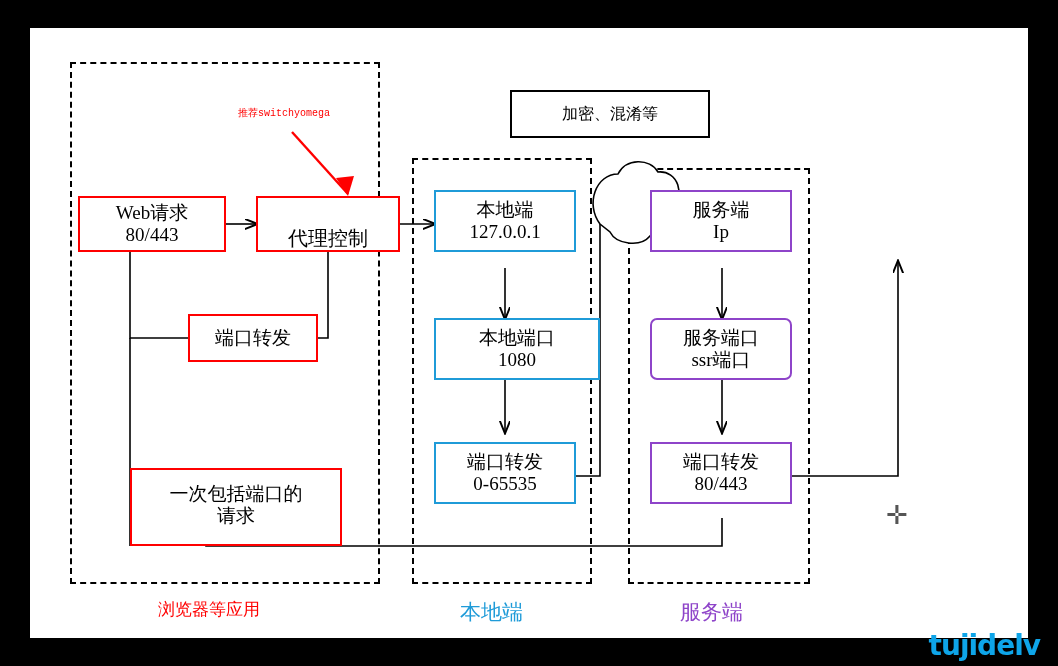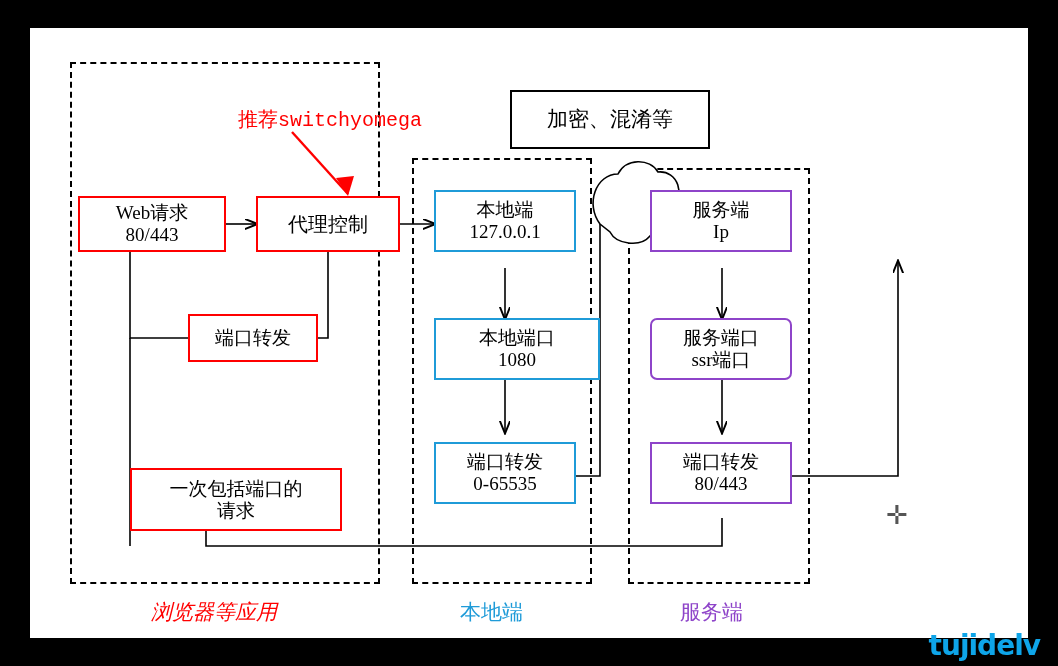--- a/index.html
+++ b/index.html
@@ -17,21 +17,21 @@
   .black{border:2px solid #000;color:#000;}
 
   .dashed{position:absolute;border:2px dashed #000;box-sizing:border-box;background:transparent;}
 
   .lbl{position:absolute;font-family:"Liberation Serif",serif;white-space:nowrap;}
   .lbl-red{color:#ff0000;}
   .lbl-blue{color:#1f9bd8;}
   .lbl-purple{color:#8e44c9;}
 
   .note{position:absolute;color:#ff0000;font-family:"Liberation Mono",monospace;
-        font-size:20px;white-space:nowrap;}
+        font-size:10px;white-space:nowrap;}
   .note .cn{font-family:"Liberation Serif",serif;}
 
   svg.ovl{position:absolute;left:0;top:0;width:998px;height:610px;overflow:visible;}
 
   .wm{position:absolute;right:18px;bottom:4px;color:#0ea5e9;font-size:28px;
       font-weight:bold;font-family:"DejaVu Sans",sans-serif;letter-spacing:-1px;}
   .cursor{position:absolute;color:#555;font-size:26px;line-height:1;}
 </style>
 </head>
 <body>
@@ -94,29 +94,29 @@
       <path d="M570,196 C555,176 566,146 588,146 C596,130 620,130 628,144
                C648,142 656,168 642,180 C650,196 636,214 620,208
                C610,220 586,216 580,204 Z" fill="#fff" stroke="#000" stroke-width="1.6"></path>
     </svg>
 
     <div class="box red" style="left:48px;top:168px;width:148px;height:56px;font-size:19px;">
       <span class="l1">Web请求</span>
       <span class="l2">80/443</span>
     </div>
 
-    <div class="box red" style="left:226px;top:168px;width:144px;height:56px;font-size:20px;">
+    <div class="box red" style="left:226px;top:168px;width:144px;height:56px;font-size:20px;justify-content:flex-end;">
       <span class="l1">代理控制</span>
     </div>
 
     <div class="box red" style="left:158px;top:286px;width:130px;height:48px;font-size:19px;">
       <span class="l1">端口转发</span>
     </div>
 
-    <div class="box red" style="left:100px;top:440px;width:212px;height:63px;font-size:19px;">
+    <div class="box red" style="left:100px;top:440px;width:212px;height:78px;font-size:19px;font-family:Liberation Mono, monospace;">
       <span class="l1">一次包括端口的</span>
       <span class="l2">请求</span>
     </div>
 
     <div class="box blue" style="left:404px;top:162px;width:142px;height:62px;font-size:19px;">
       <span class="l1">本地端</span>
       <span class="l2">127.0.0.1</span>
     </div>
 
     <div class="box blue" style="left:404px;top:290px;width:166px;height:62px;font-size:19px;">
@@ -137,34 +137,34 @@
     <div class="box purple" style="left:620px;top:290px;width:142px;height:62px;font-size:19px;border-radius:7px;">
       <span class="l1">服务端口</span>
       <span class="l2">ssr端口</span>
     </div>
 
     <div class="box purple" style="left:620px;top:414px;width:142px;height:62px;font-size:19px;">
       <span class="l1">端口转发</span>
       <span class="l2">80/443</span>
     </div>
 
-    <div class="box black" style="left:480px;top:62px;width:200px;height:59px;font-size:21px;">
+    <div class="box black" style="left:480px;top:62px;width:200px;height:48px;font-size:16px;">
       <span class="l1">加密、混淆等</span>
     </div>
 
 
     <div class="note" style="left:208px;top:78px;">
       <span class="cn">推荐</span><span>switchyomega</span>
     </div>
     <svg class="ovl">
       <path d="M262,104 L318,166" stroke="#ff0000" stroke-width="2.4" fill="none"></path>
       <path d="M318,168 L306,150 L324,148 Z" fill="#ff0000"></path>
     </svg>
 
-    <div class="lbl lbl-red" style="left:121px;top:570px;font-size:21px;font-style:italic;">浏览器等应用</div>
+    <div class="lbl lbl-red" style="left:128px;top:570px;font-size:17px;">浏览器等应用</div>
     <div class="lbl lbl-blue" style="left:430px;top:570px;font-size:21px;">本地端</div>
     <div class="lbl lbl-purple" style="left:650px;top:570px;font-size:21px;">服务端</div>
 
     <div class="cursor" style="left:856px;top:474px;">✛</div>
   </div>
 
   <div class="wm">tujidelv</div>
 </div>
 
 </body></html>

